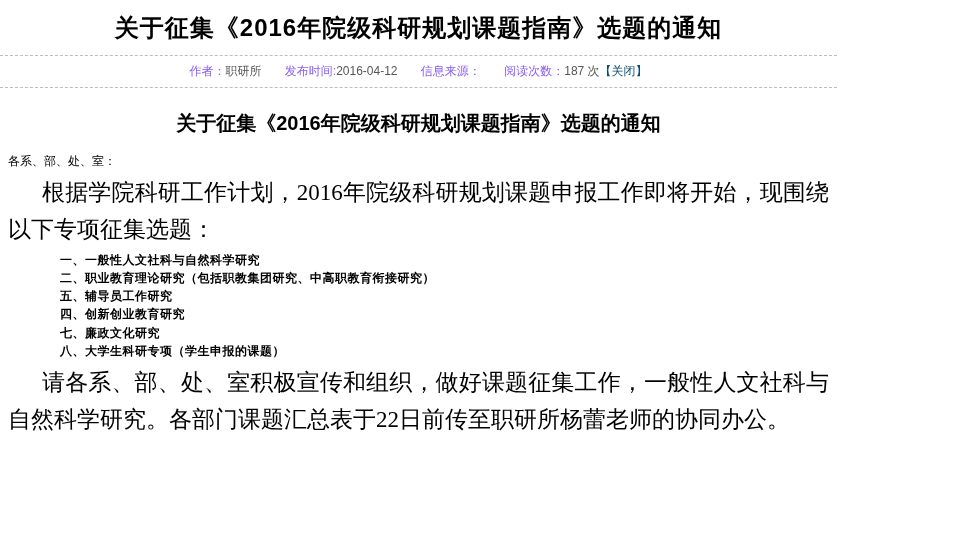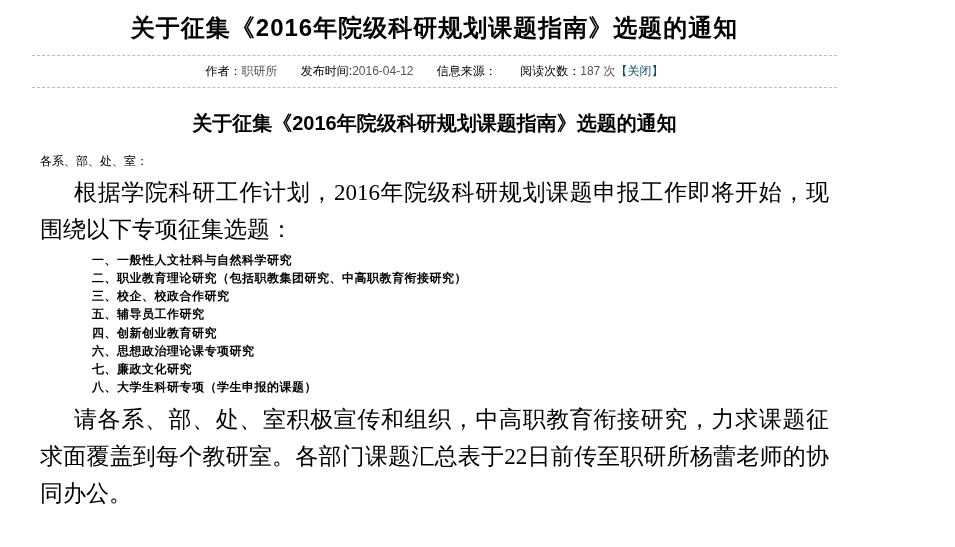--- a/index.html
+++ b/index.html
@@ -12,21 +12,20 @@
     height: 547px;
     font-family: "Liberation Serif", serif;
     color: #000000;
     overflow: hidden;
   }
   .page {
     width: 837px;
     height: 547px;
     position: relative;
     box-sizing: border-box;
-    padding-left: 32px;
   }
   .doc-title {
     text-align: center;
     font-family: "Liberation Sans", sans-serif;
     font-weight: bold;
     font-size: 24px;
     letter-spacing: 1px;
     padding: 14px 0 12px 0;
     margin: 0;
     line-height: 1.2;
@@ -38,21 +37,21 @@
     font-family: "Liberation Sans", sans-serif;
     font-size: 12px;
     color: #555555;
     text-align: center;
   }
   .meta-bar .meta-item {
     margin: 0 10px;
     white-space: nowrap;
   }
   .meta-bar .meta-label {
-    color: #000000;
+    color: #8b5cf6;
   }
   .meta-bar .meta-value {
     color: #555555;
   }
   .close-link {
     color: #0c4a6e;
     text-decoration: none;
     cursor: pointer;
   }
   .body-wrap {
@@ -112,24 +111,22 @@
 
     <div class="sub-title">关于征集《2016年院级科研规划课题指南》选题的通知</div>
 
     <div class="salutation">各系、部、处、室：</div>
 
     <p class="para indent">根据学院科研工作计划，2016年院级科研规划课题申报工作即将开始，现围绕以下专项征集选题：</p>
 
     <ul class="list">
       <li>一、一般性人文社科与自然科学研究</li>
       <li>二、职业教育理论研究（包括职教集团研究、中高职教育衔接研究）</li>
-      <li>三、校企、校政合作研究</li>
       <li>五、辅导员工作研究</li>
       <li>四、创新创业教育研究</li>
-      <li>六、思想政治理论课专项研究</li>
       <li>七、廉政文化研究</li>
       <li>八、大学生科研专项（学生申报的课题）</li>
     </ul>
 
-    <p class="para indent">请各系、部、处、室积极宣传和组织，中高职教育衔接研究，力求课题征求面覆盖到每个教研室。各部门课题汇总表于22日前传至职研所杨蕾老师的协同办公。</p>
+    <p class="para indent">请各系、部、处、室积极宣传和组织，做好课题征集工作，一般性人文社科与自然科学研究。各部门课题汇总表于22日前传至职研所杨蕾老师的协同办公。</p>
 
   </div>
 </div>
 
 </body></html>

